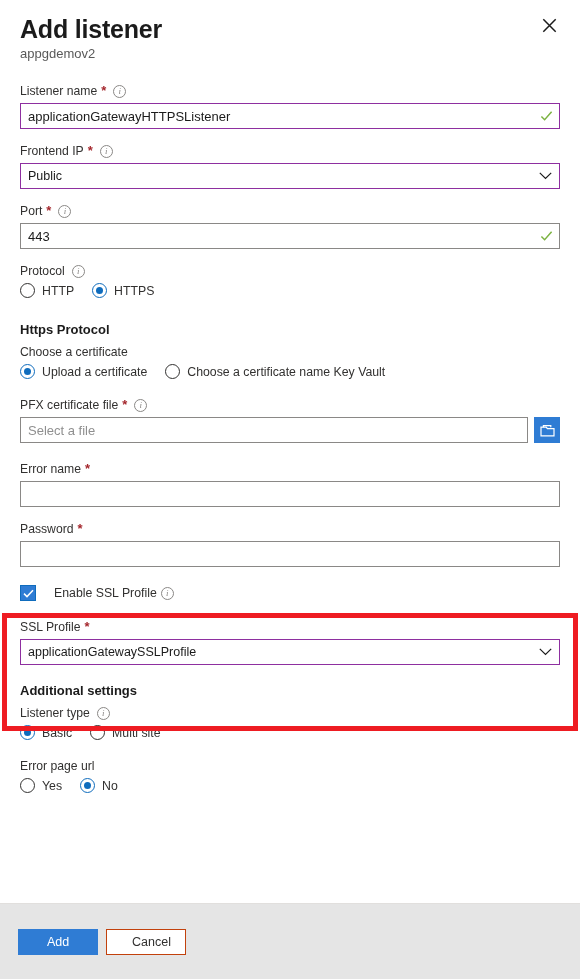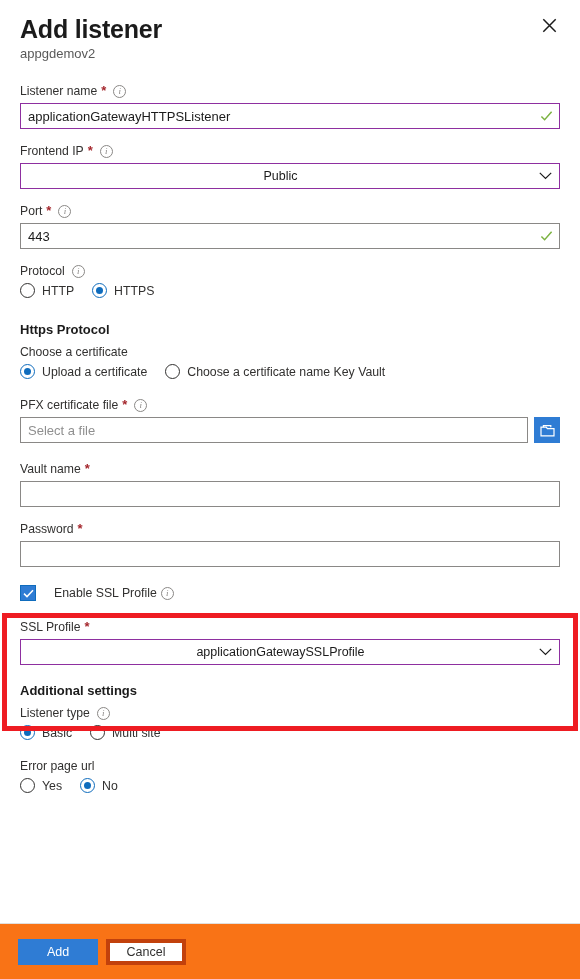--- a/index.html
+++ b/index.html
@@ -61,21 +61,21 @@
     width: 13px; height: 13px; pointer-events: none;
   }
 
   select.sel, .sel-fake {
     width: 100%; height: 26px; line-height: 24px;
     border: 1px solid #8a8886; background: #fff;
     font-size: 12.5px; color: #1b1b1b;
     padding: 0 26px 0 7px; outline: none;
     -webkit-appearance: none; appearance: none;
     display:flex; align-items:center;
-    font-family: "Liberation Sans", sans-serif; cursor: pointer; justify-content: center;
+    font-family: "Liberation Sans", sans-serif; cursor: pointer;
   }
   .chev {
     position:absolute; right: 8px; top: 50%; transform: translateY(-50%);
     pointer-events: none; color: #1b1b1b;
   }
 
   .spacer-sm { height: 14px; }
   .spacer-md { height: 18px; }
   .spacer-lg { height: 24px; }
 
@@ -116,30 +116,30 @@
 
   
   .highlight-box {
     position: absolute; left: 2px; right: 2px;
     border: 5px solid #ee1c22; background: transparent;
     pointer-events: none; z-index: 5;
   }
 
   
   .footer {
-    position: absolute; left: 0; right: 0; bottom: 0; height: 56px;
-    border-top: 1px solid #e1dfdd; background: #f97316;
+    position: absolute; left: 0; right: 0; bottom: 0; height: 76px;
+    border-top: 1px solid #e1dfdd; background: #e5e5e5;
     display:flex; align-items:center; padding-left: 18px; gap: 8px;
   }
   .btn {
     height: 26px; min-width: 80px; font-size: 12.5px; cursor: pointer;
     font-family: "Liberation Sans", sans-serif; padding: 0 14px;
   }
   .btn-primary { background: #2f7cd4; color: #fff; border: 1px solid #2f7cd4; }
-  .btn-default { background: #fff; color: #323130; border: 4px solid #c2410c; }
+  .btn-default { background: #fff; color: #323130; border: 1px solid #c2410c; text-align: right; }
 </style>
 </head>
 <body>
 
 <div class="panel">
 
   <div class="header">
     <div class="title">Add listener</div>
     <div class="subtitle">appgdemov2</div>
     <button class="close-btn" aria-label="Close">
@@ -256,21 +256,21 @@
             <path d="M3.4 3.2 V1.6 h7.4 v1.6" fill="none" stroke="#ffffff" stroke-width="1.2"></path>
           </svg>
         </button>
       </div>
     </div>
 
     <div class="spacer-md"></div>
 
     <div class="field">
       <div class="label">
-        <span>Vault name</span>
+        <span>Error name</span>
         <span class="req">*</span>
       </div>
       <div class="input-wrap">
         <input class="txt" type="text" value="" style="">
       </div>
     </div>
 
     <div class="spacer-sm"></div>
 
     <div class="field">

